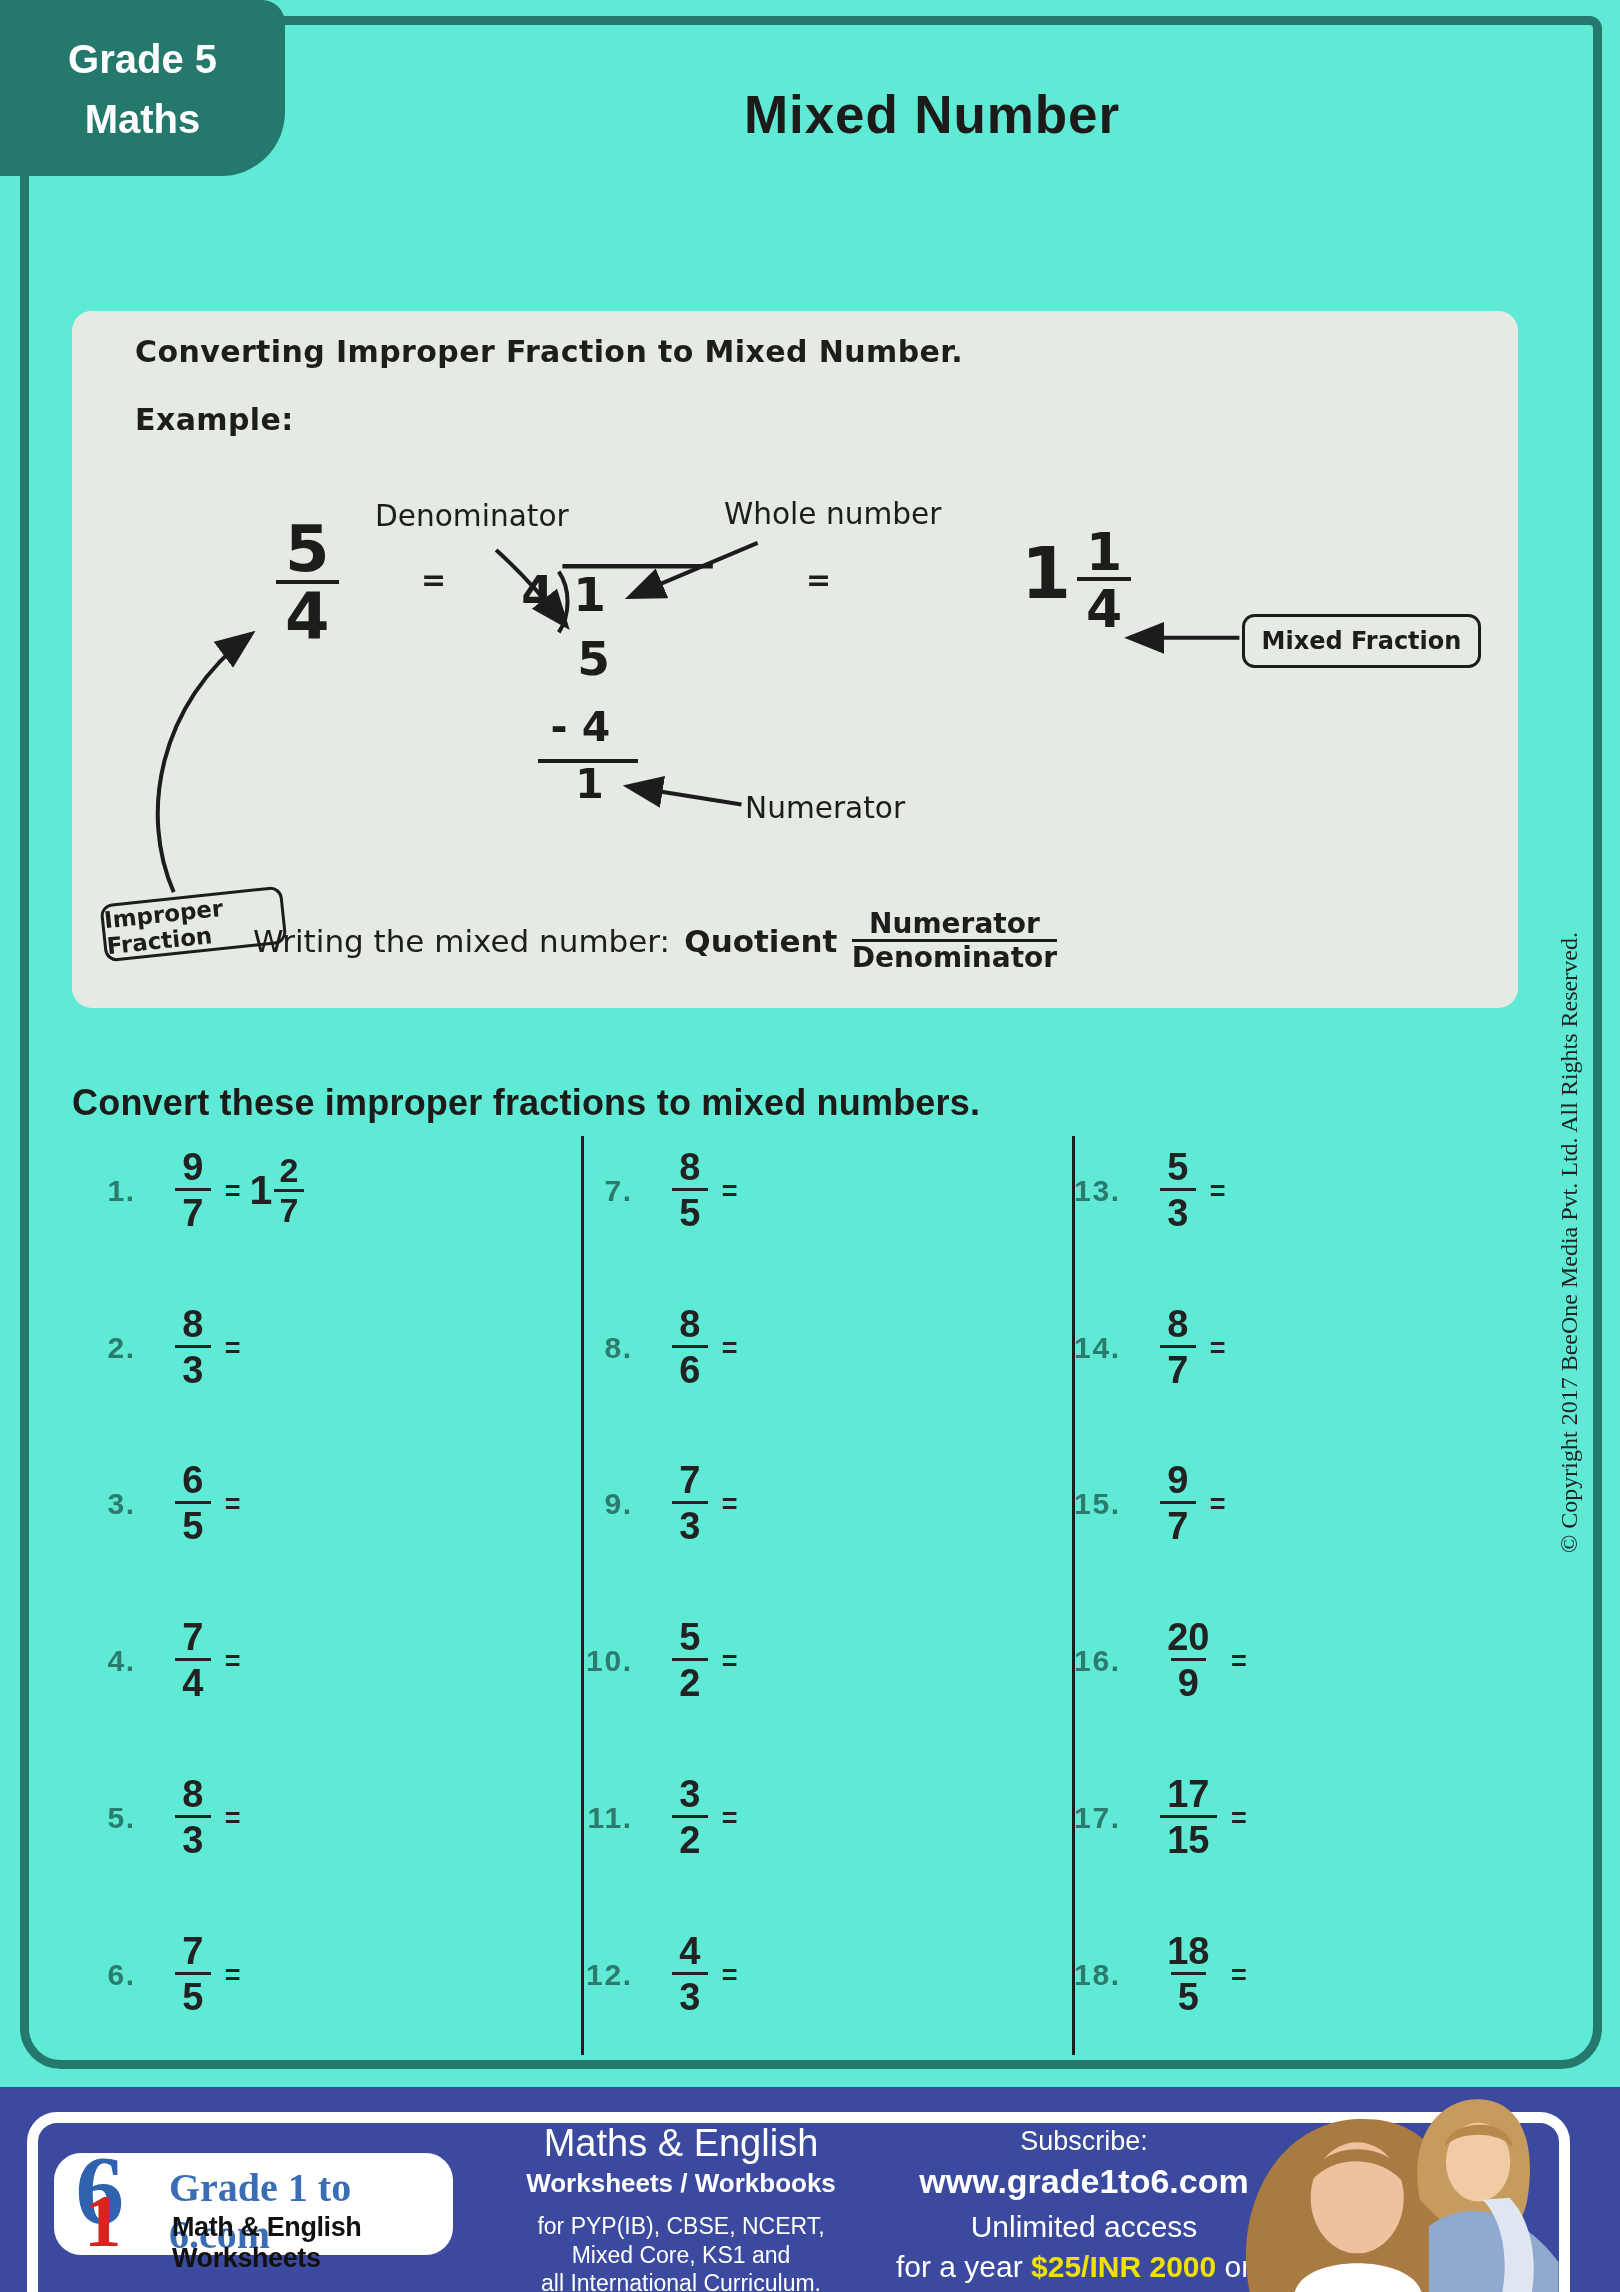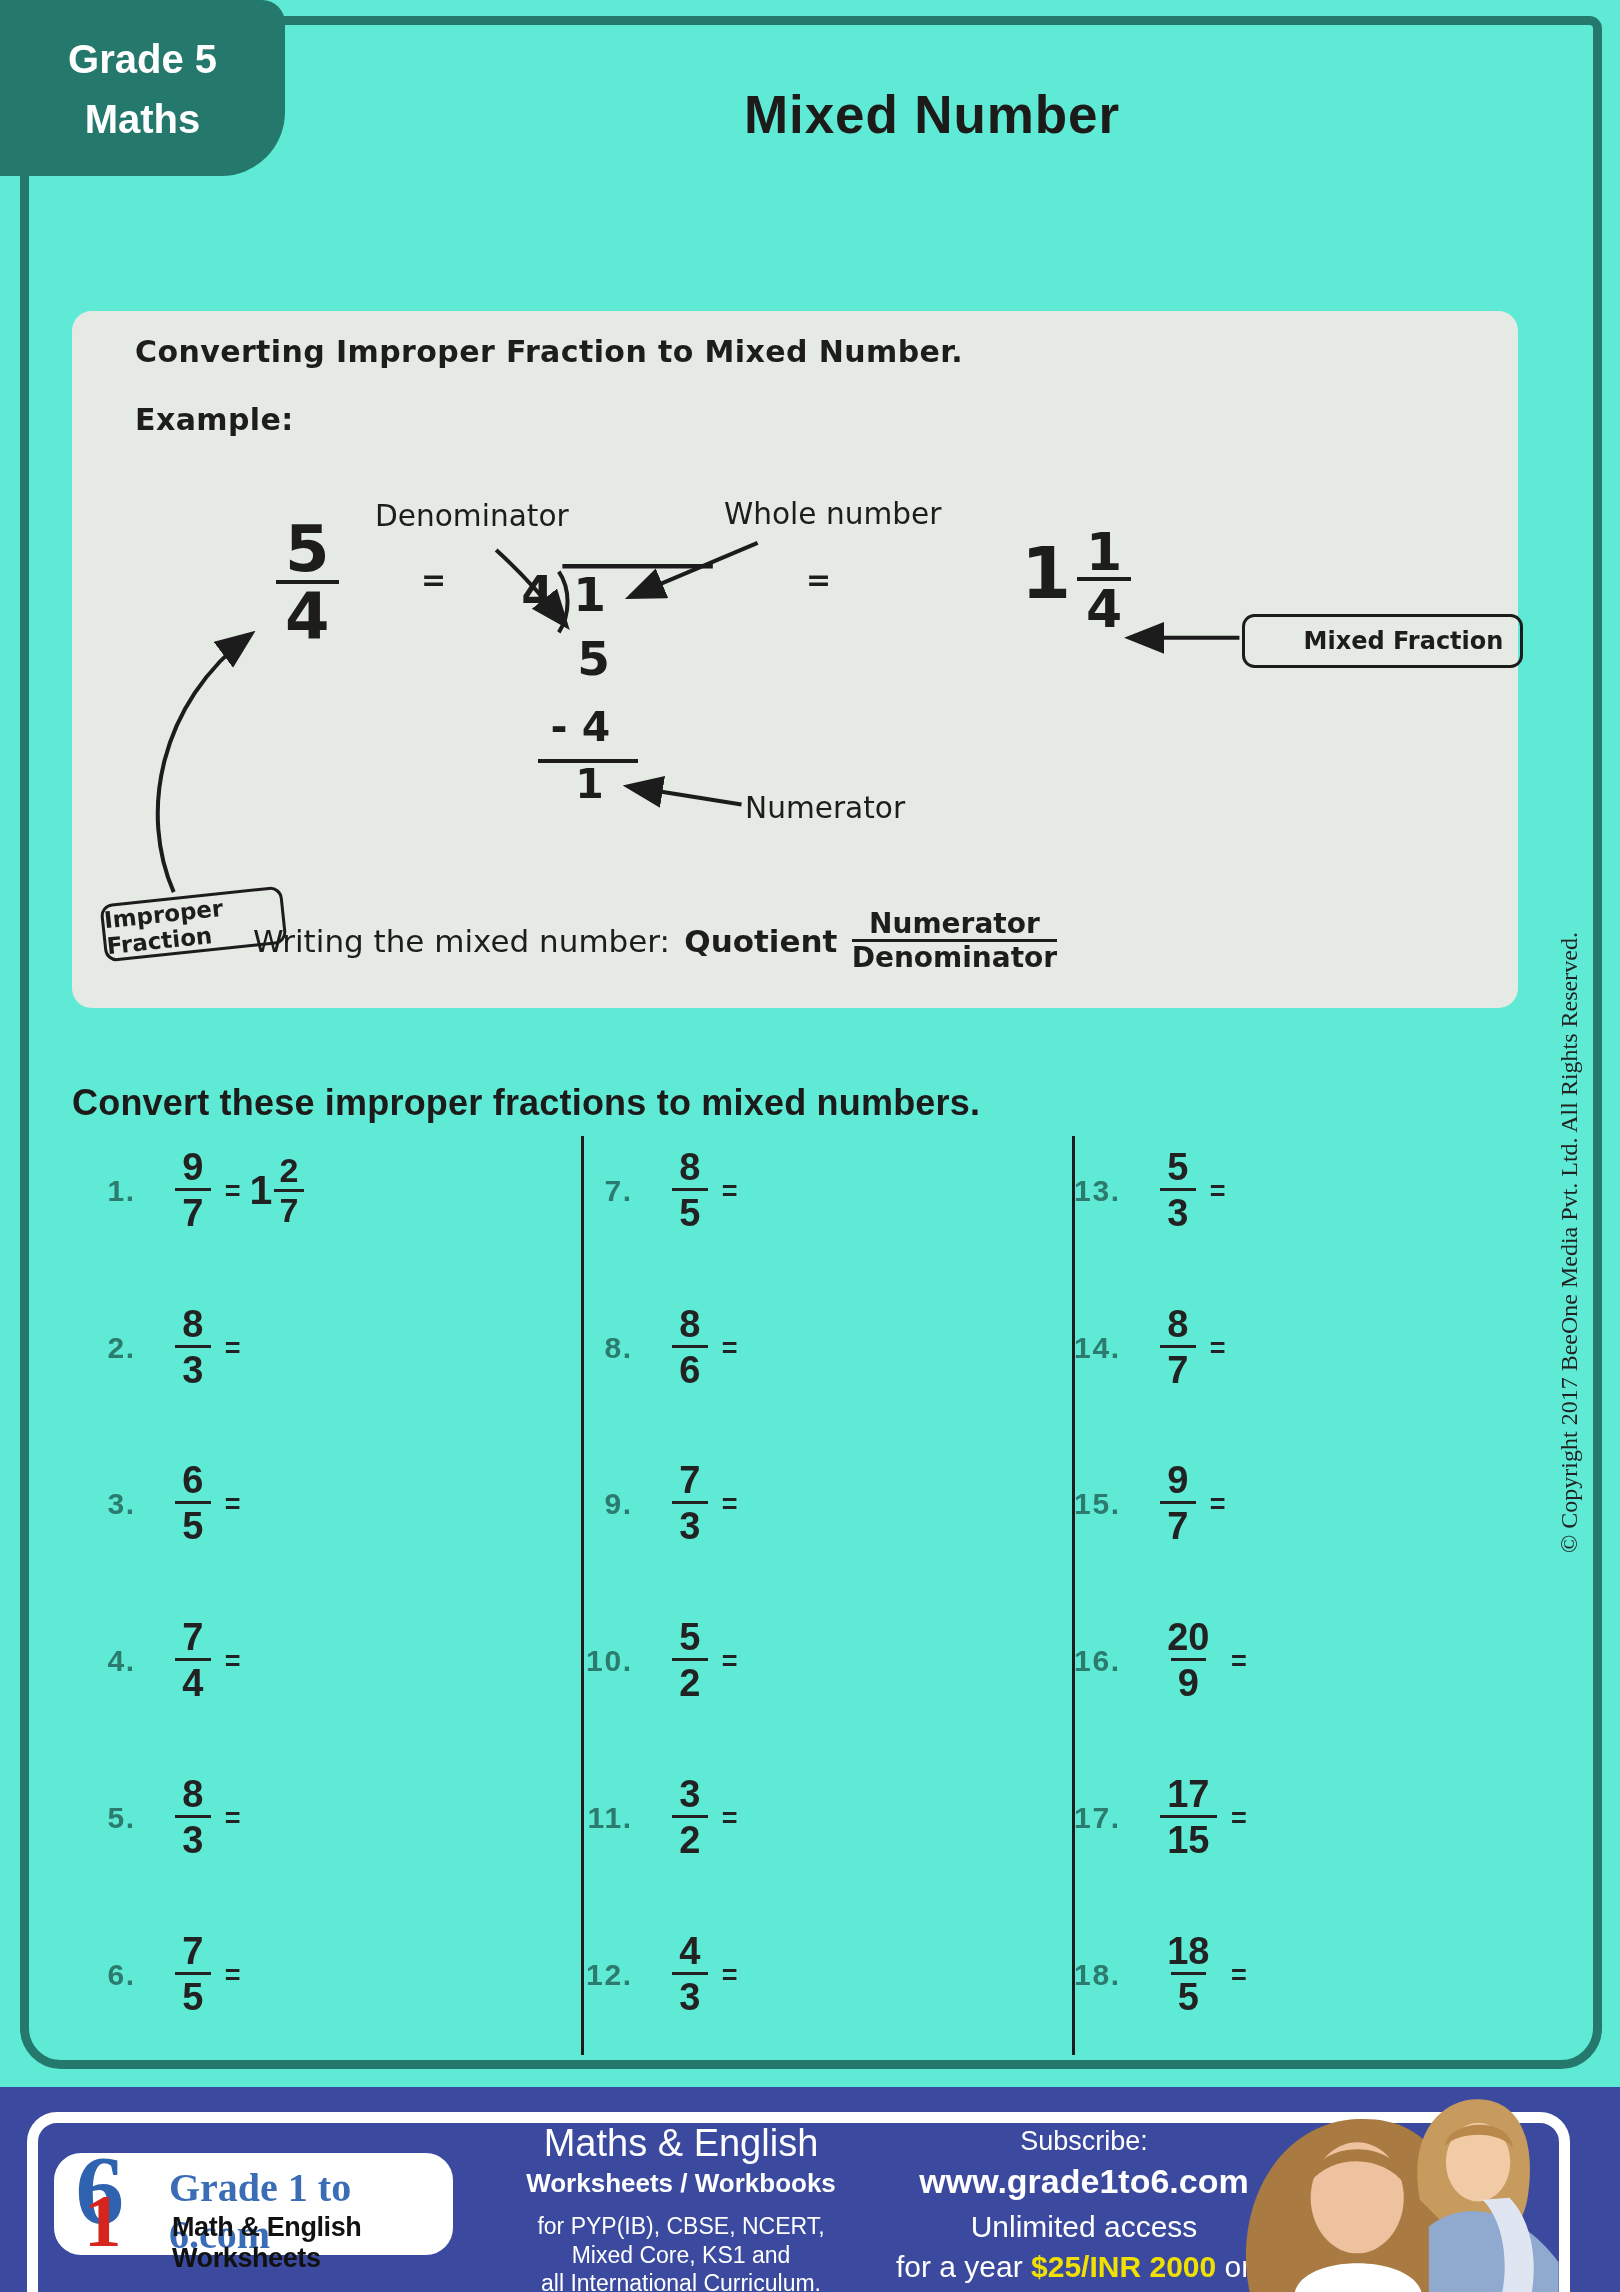--- a/index.html
+++ b/index.html
@@ -128,21 +128,21 @@
     <div class="abs dv" style="left:498px;top:453px;font-size:41px;width:39px;text-align:center;">1</div>
 
     <div class="abs eqx" style="left:734px;top:251px;">=</div>
 
     <div class="abs dv" style="left:949px;top:226px;font-size:72px;">1</div>
     <div class="abs bigfrac" style="left:1005px;top:217px;">
       <span class="bn" style="font-size:52px;">1</span>
       <span class="bd" style="font-size:52px;">4</span>
     </div>
 
-    <div class="abs callout" style="left:1170px;top:303px;width:233px;height:48px;font-size:24px;padding-left:42px;">Mixed Fraction</div>
+    <div class="abs callout" style="left:1170px;top:303px;width:233px;height:48px;font-size:24px;">Mixed Fraction</div>
     <div class="abs callout" style="left:30px;top:584px;width:177px;height:52px;font-size:23px;transform:rotate(-6deg);">Improper Fraction</div>
 
     <div class="abs" id="writing-row" style="left:181px;top:589px;">
       <span style="font-size:31px;">Writing the mixed number:</span>
       <span style="font-size:31px;font-weight:bold;">Quotient</span>
       <span class="wstack">
         <span class="wt">Numerator</span>
         <span class="wb">Denominator</span>
       </span>
     </div>

